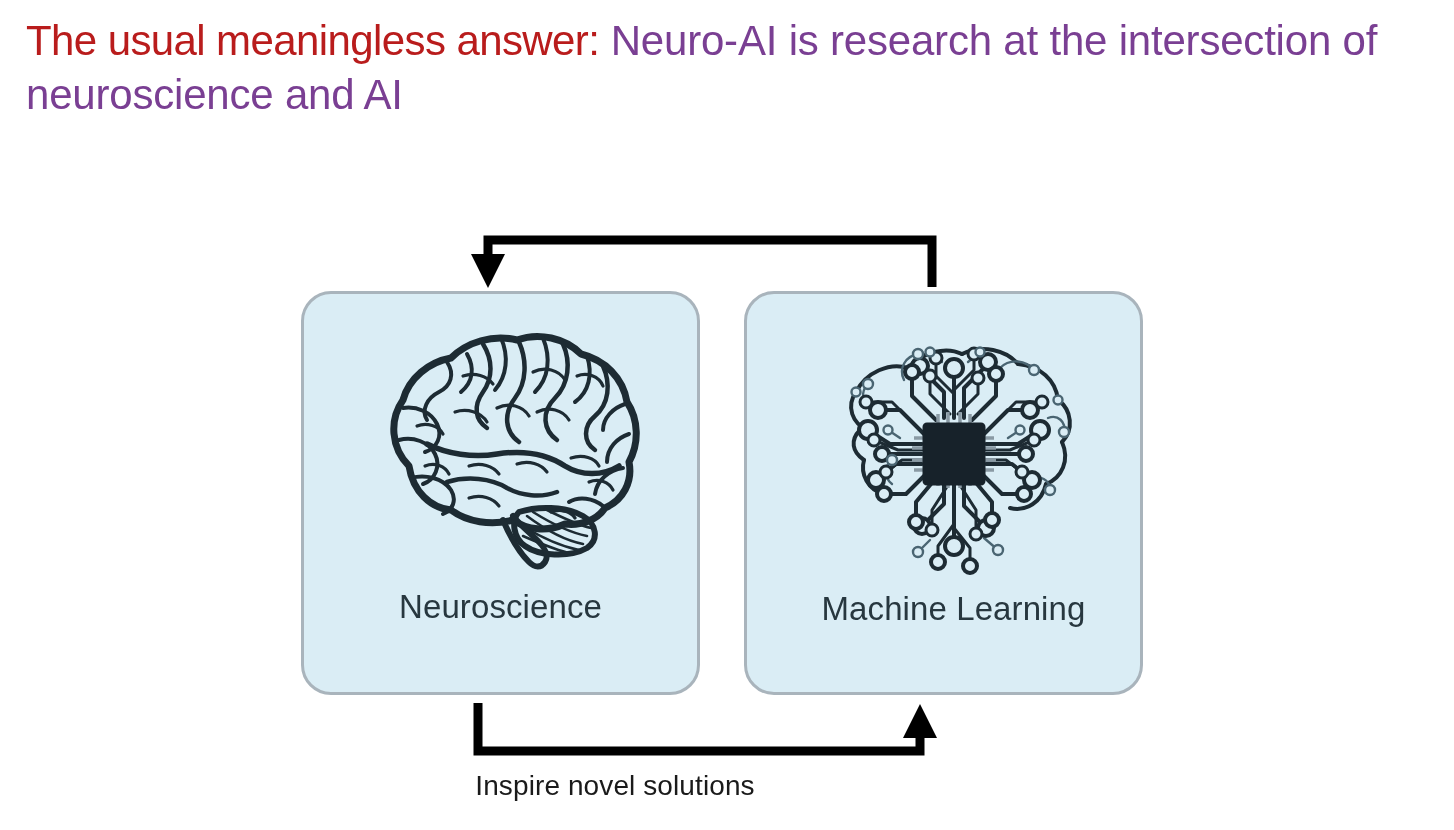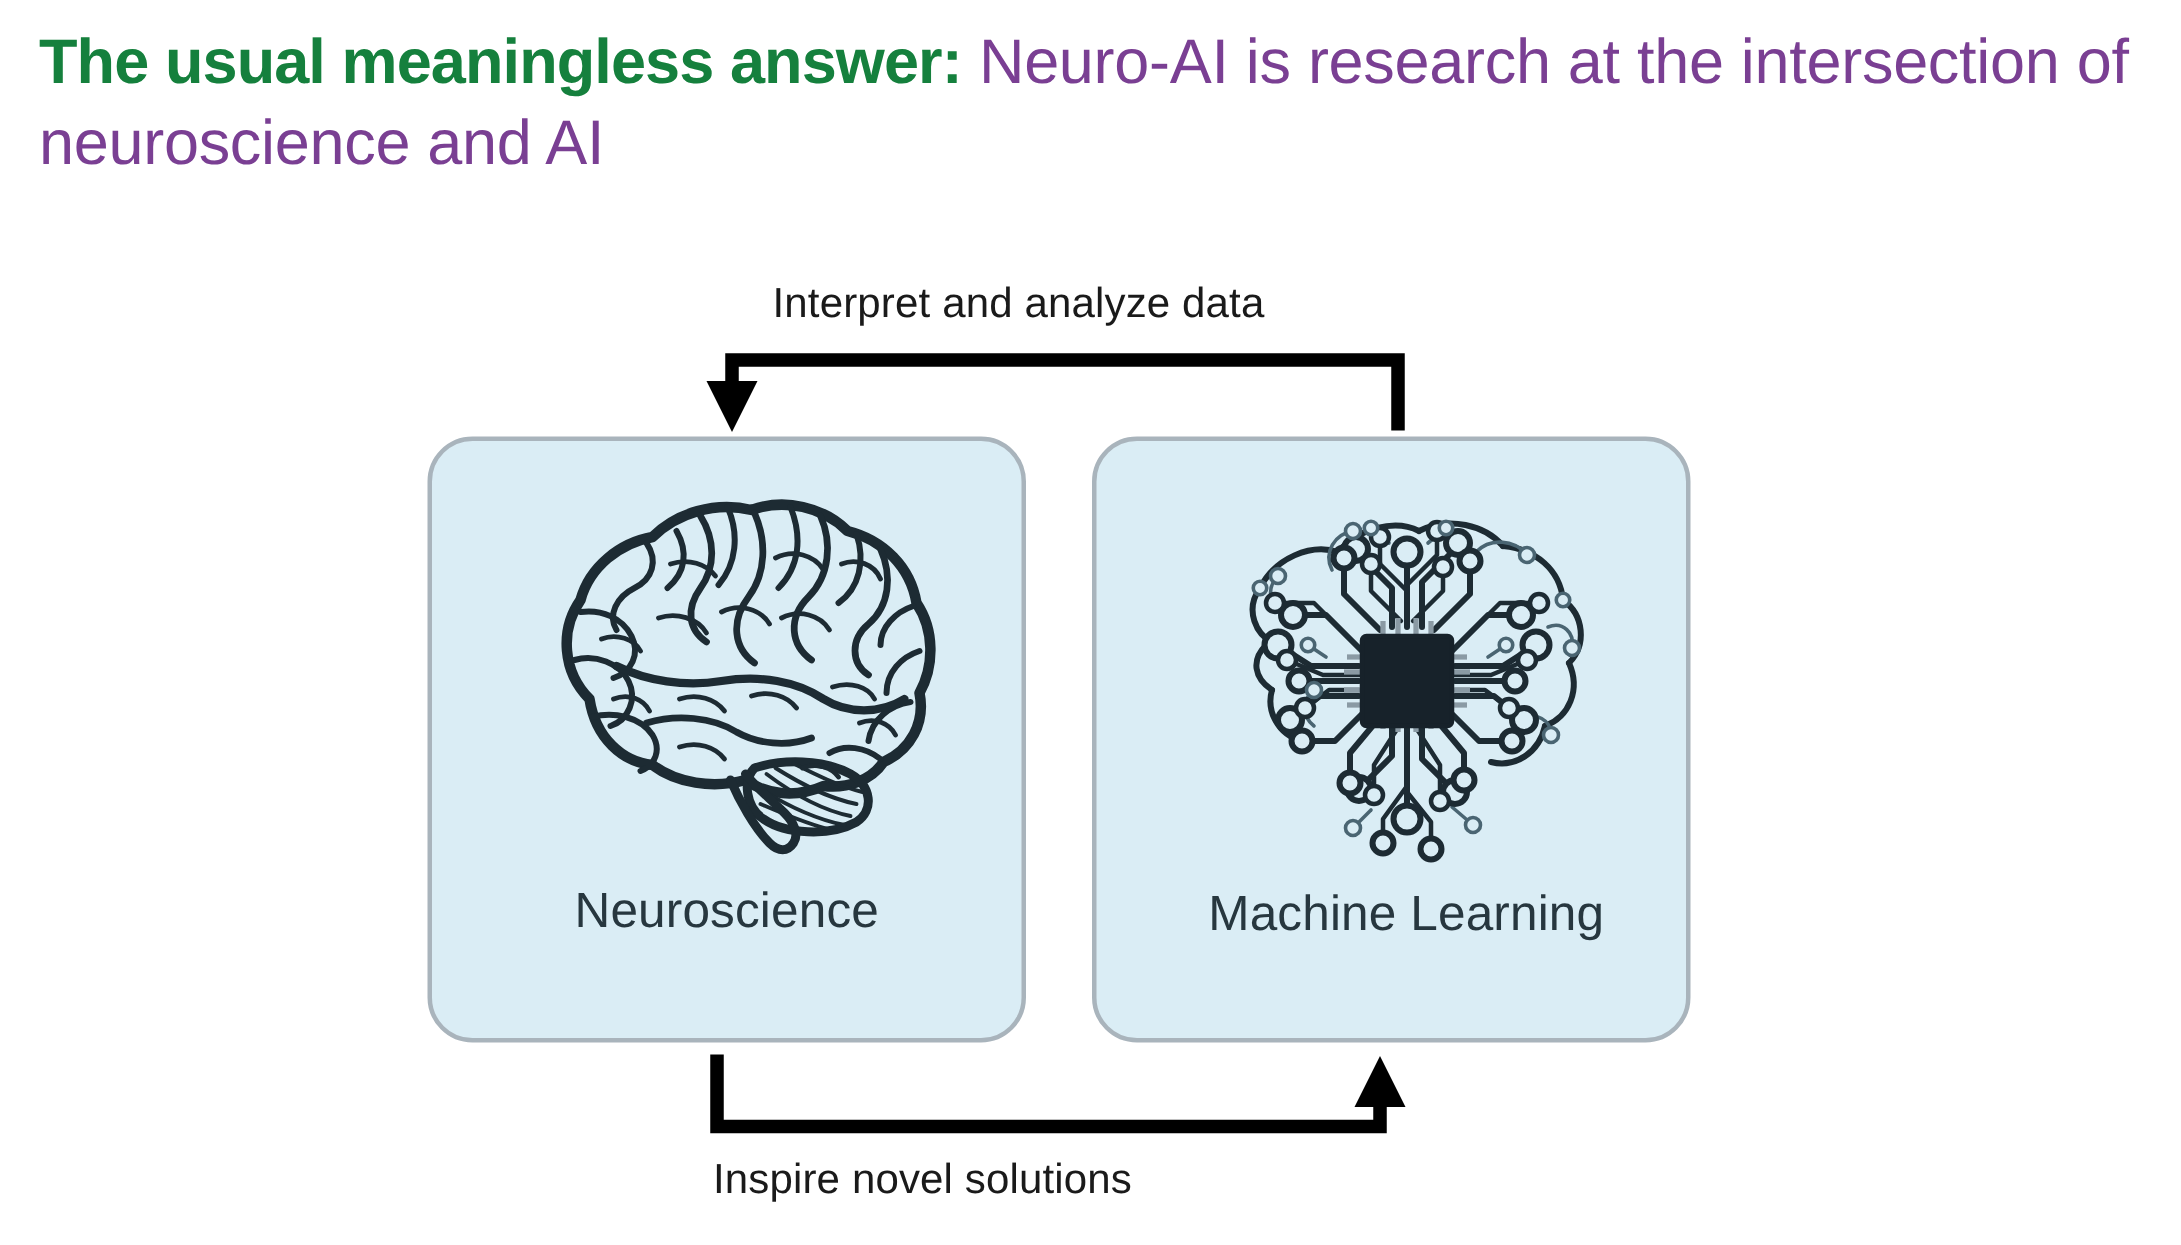--- a/index.html
+++ b/index.html
@@ -22,22 +22,22 @@
     left: 26px;
     top: 14px;
     width: 1428px;
     font-size: 42px;
     line-height: 1.28;
     letter-spacing: -0.2px;
     color: #7b3f98;
     white-space: pre-wrap;
   }
   #title-strong {
-    font-weight: 700;
-    color: #15803d;
+    font-weight: 400;
+    color: #b91c1c;
     letter-spacing: -0.6px;
   }
   #title-rest {
     font-weight: 400;
     color: #7a3f93;
   }
 
   
   #diagram {
     position: absolute;
@@ -51,20 +51,21 @@
   .card {
     position: absolute;
     box-sizing: border-box;
     background: #daedf5;
     border: 3px solid #a9b4bc;
     border-radius: 30px;
     display: flex;
     flex-direction: column;
     align-items: center;
     justify-content: flex-start;
+    margin-left: 16px;
   }
   #card-neuroscience { left: 285px; top: 291px; width: 399px; height: 404px; }
   #card-machine-learning { left: 728px; top: 291px; width: 399px; height: 404px; padding-left: 20px; }
 
   .card-figure {
     width: 300px;
     height: 268px;
     margin-top: 22px;
     display: block;
   }
@@ -106,21 +107,20 @@
     pointer-events: none;
   }
 </style>
 </head>
 <body>
 
 <div id="title-block"><span id="title-strong">The usual meaningless answer:</span><span id="title-rest"> Neuro-AI is research at the intersection of neuroscience and AI</span></div>
 
 <div id="diagram">
 
-  <div class="arrow-label" id="label-top"><span>Interpret and analyze data</span></div>
 
   <div class="arrow-label" id="label-bottom"><span>Inspire novel solutions</span></div>
 
   <svg id="arrows" viewBox="0 0 1454 830">
 
     <g>
       <path d="M932,287 L932,240 L488,240 L488,262" fill="none" stroke="#000000" stroke-width="9" stroke-linecap="butt" stroke-linejoin="miter"></path>
       <polygon points="488,288 471,254 505,254" fill="#000000"></polygon>
     </g>
 

